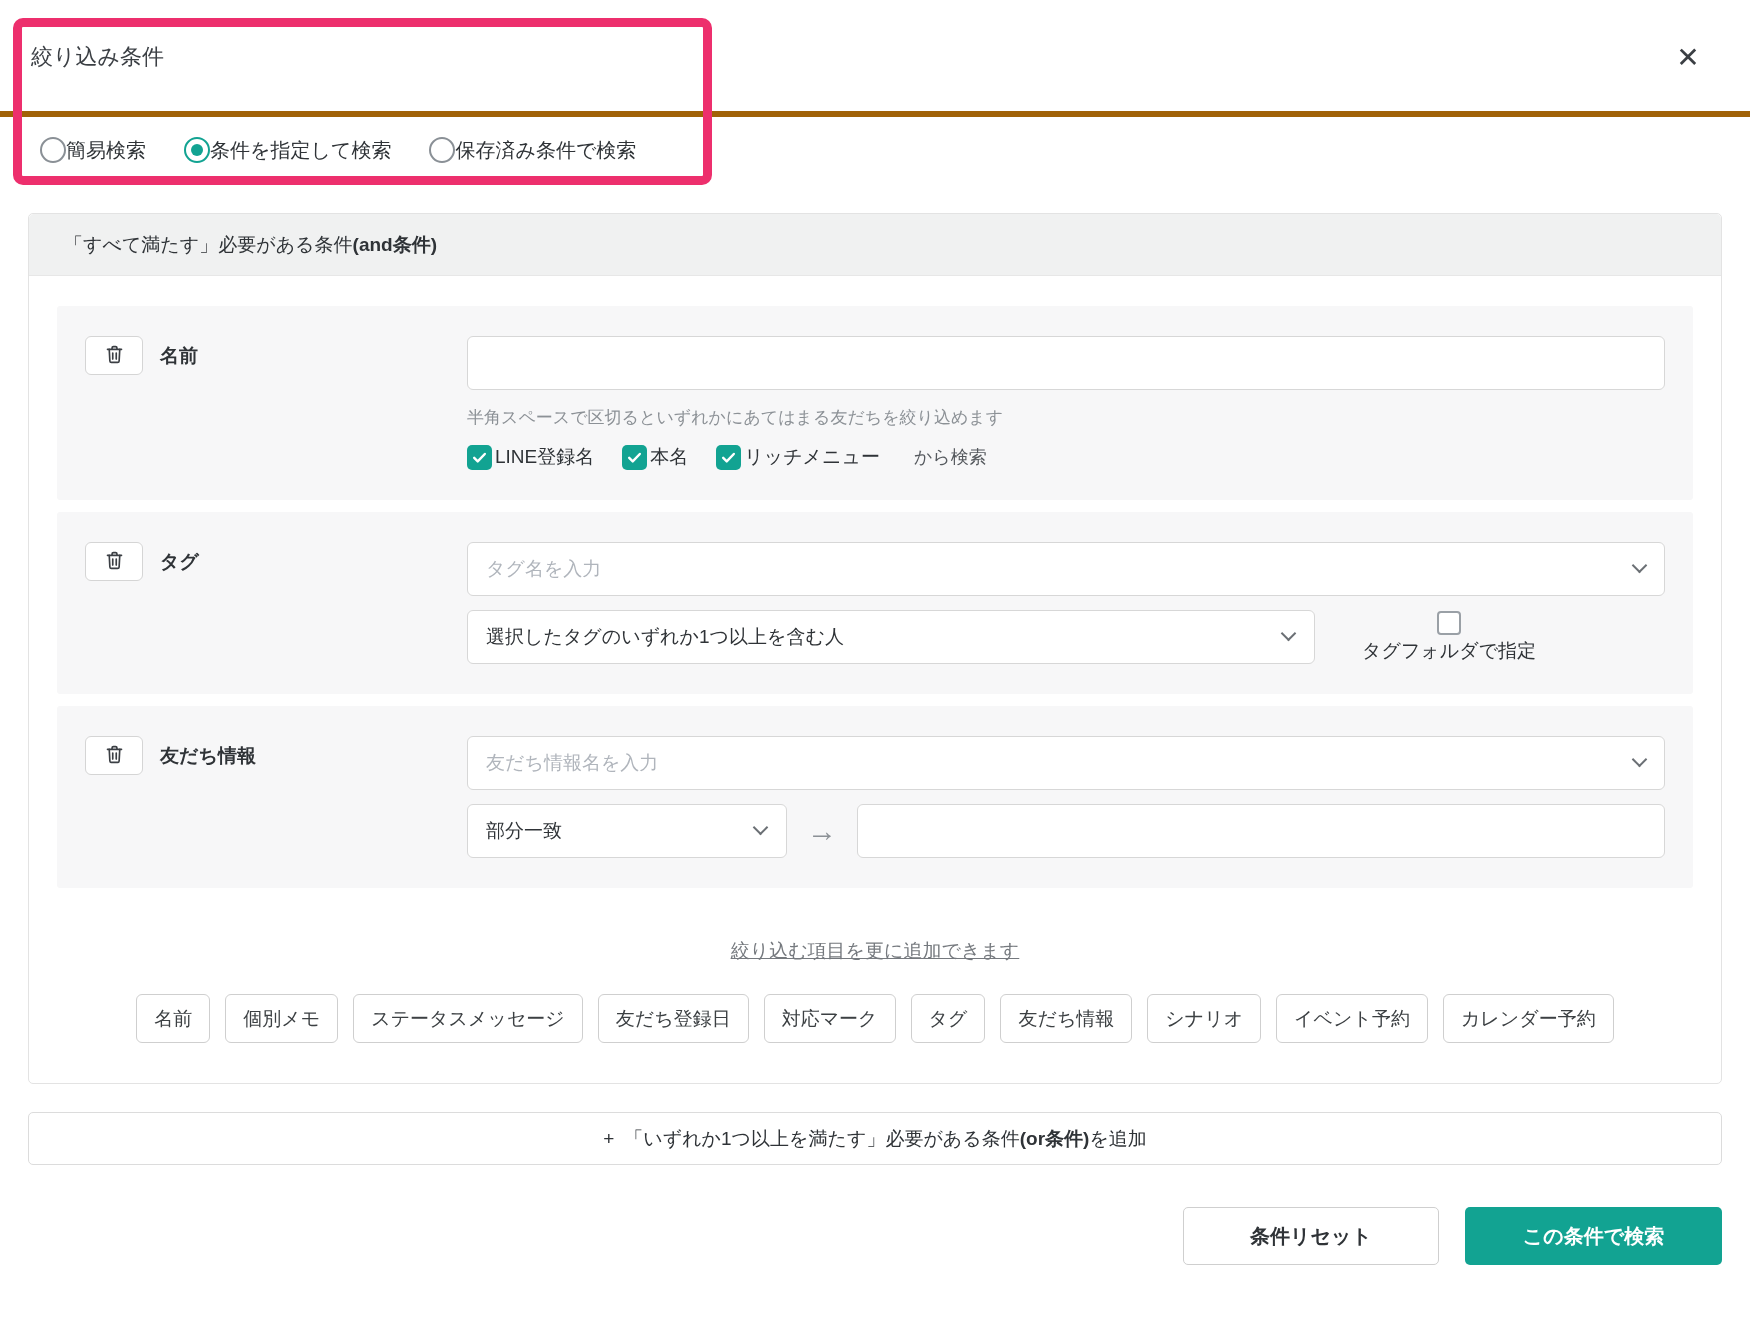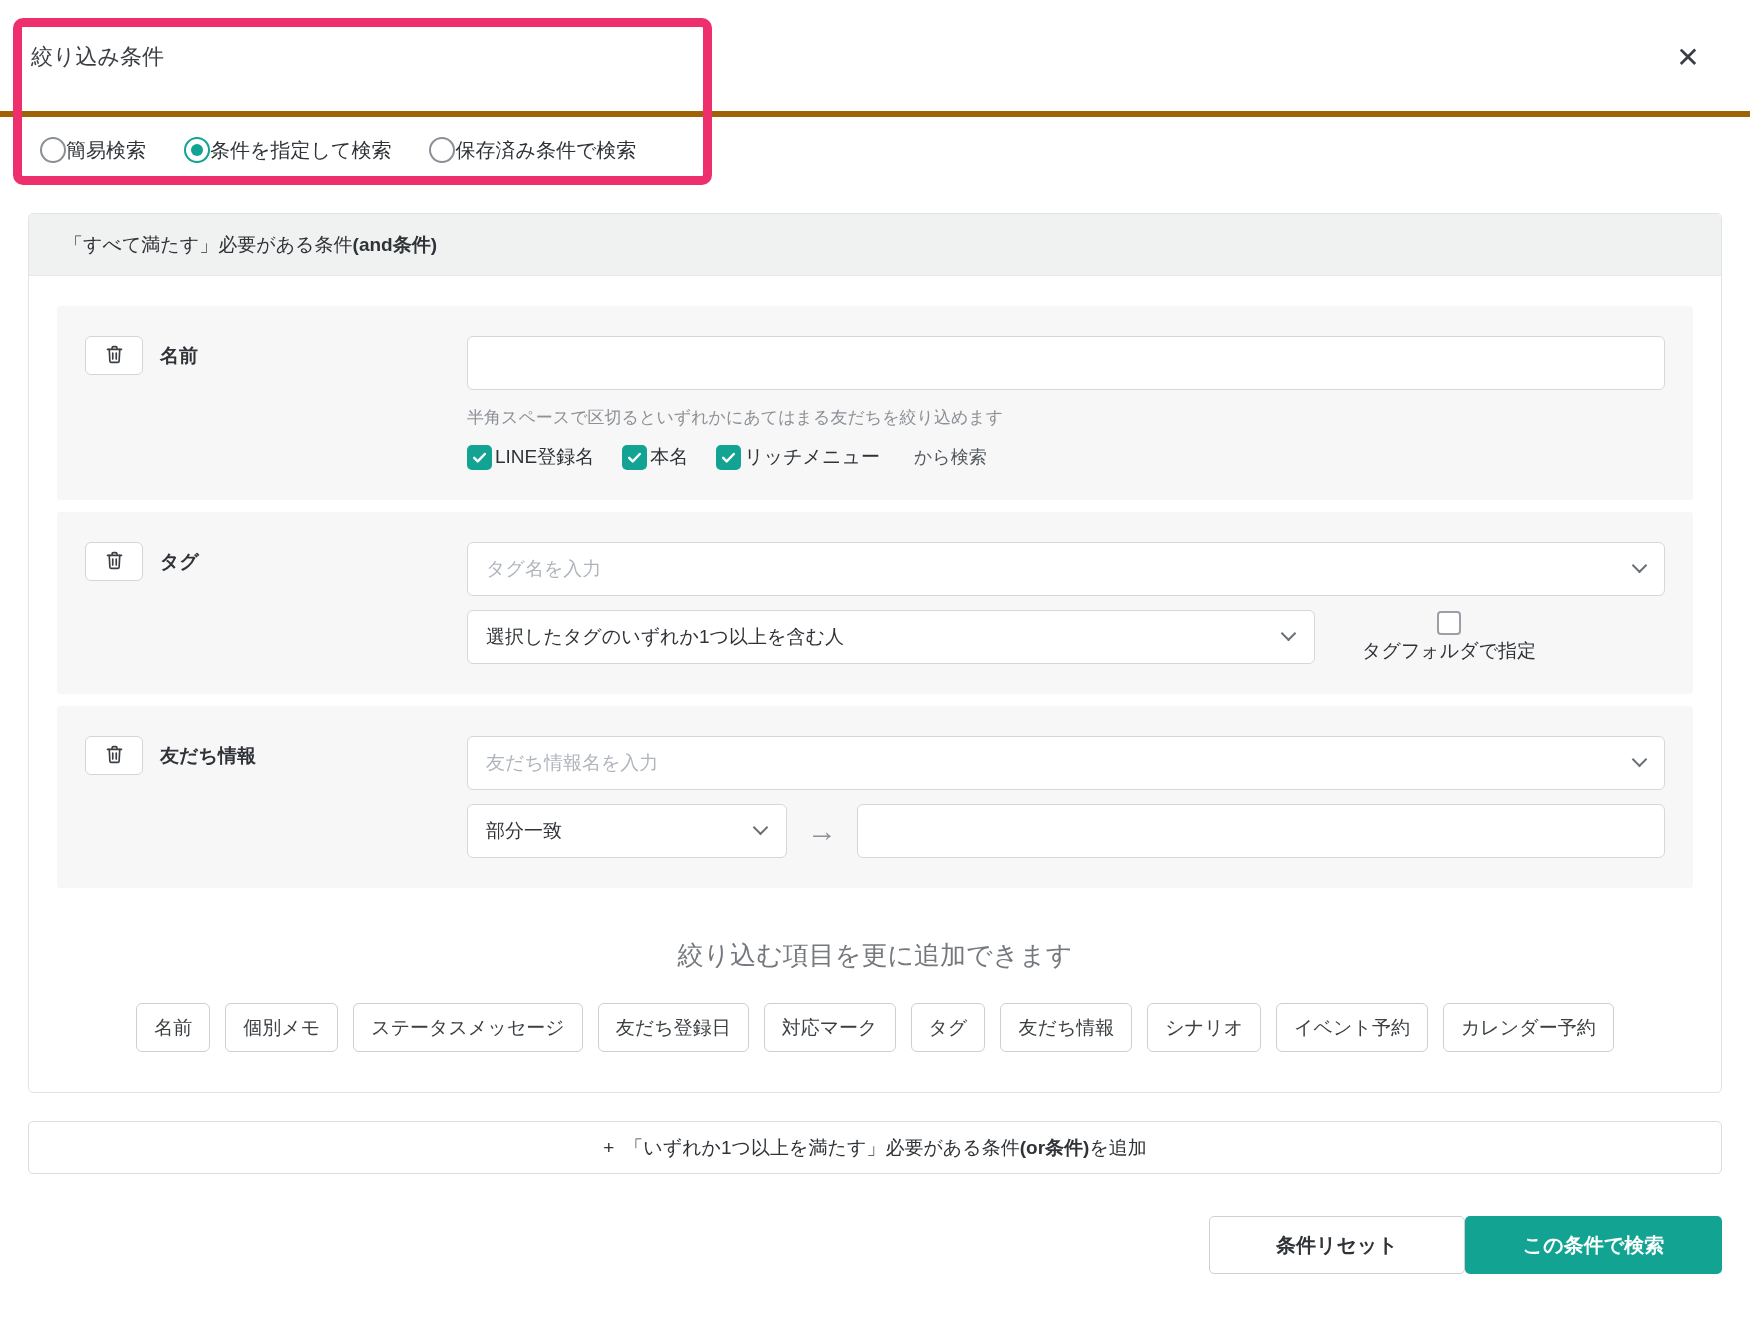--- a/index.html
+++ b/index.html
@@ -59,32 +59,32 @@
   .check-suffix { font-size:18px; color:#55595e; margin-left:6px; }
 
   .select-line { margin-top:14px; display:flex; align-items:center; }
   .select-box { height:54px; background:#fff; border:1px solid #d7d7d7; border-radius:6px; position:relative;
     display:flex; align-items:center; padding:0 44px 0 18px; font-size:19px; color:#2f3337; cursor:pointer; }
   .select-tag-match { width:848px; }
   .select-partial { width:320px; }
   .arrow-glyph { font-size:30px; color:#8c9196; margin:0 20px; flex:none; }
   .value-input { flex:1; }
 
-  .add-hint { margin-top:50px; text-align:center; font-size:26px; color:#75797e; }
+  .add-hint { margin-top:50px; text-align:center; font-size:19px; color:#75797e;text-decoration:underline; }
   .chip-row { display:flex; justify-content:center; gap:15px; margin-top:30px; flex-wrap:nowrap; }
   .chip-row + .chip-row { margin-top:16px; }
   .add-item-btn { background:#fff; border:1px solid #cfcfcf; border-radius:6px; padding:0 17px; height:49px;
     font-size:19px; color:#3c4043; cursor:pointer; font-family:inherit; white-space:nowrap; }
 
   .or-add-bar { margin:28px 28px 0 28px; border:1px solid #dcdcdc; border-radius:5px; height:53px;
     display:flex; align-items:center; justify-content:center; gap:10px; font-size:19px; color:#2f3337;
     background:#fff; cursor:pointer; width:calc(100% - 56px); font-family:inherit; }
   .or-add-bar b { font-weight:bold; }
 
-  .footer-actions { display:flex; justify-content:flex-end; margin:42px 28px 0 28px; }
+  .footer-actions { display:flex; justify-content:flex-end; gap:26px; margin:42px 28px 0 28px; }
   .reset-btn { width:256px; height:58px; background:#fff; border:1px solid #cfcfcf; border-radius:5px;
     font-size:20px; font-weight:bold; color:#2f3337; cursor:pointer; font-family:inherit; }
   .search-btn { width:257px; height:58px; background:#12a392; border:none; border-radius:5px;
     font-size:20px; font-weight:bold; color:#fff; cursor:pointer; font-family:inherit; }
 </style>
 </head>
 <body>
 
 <div class="stage">
 

